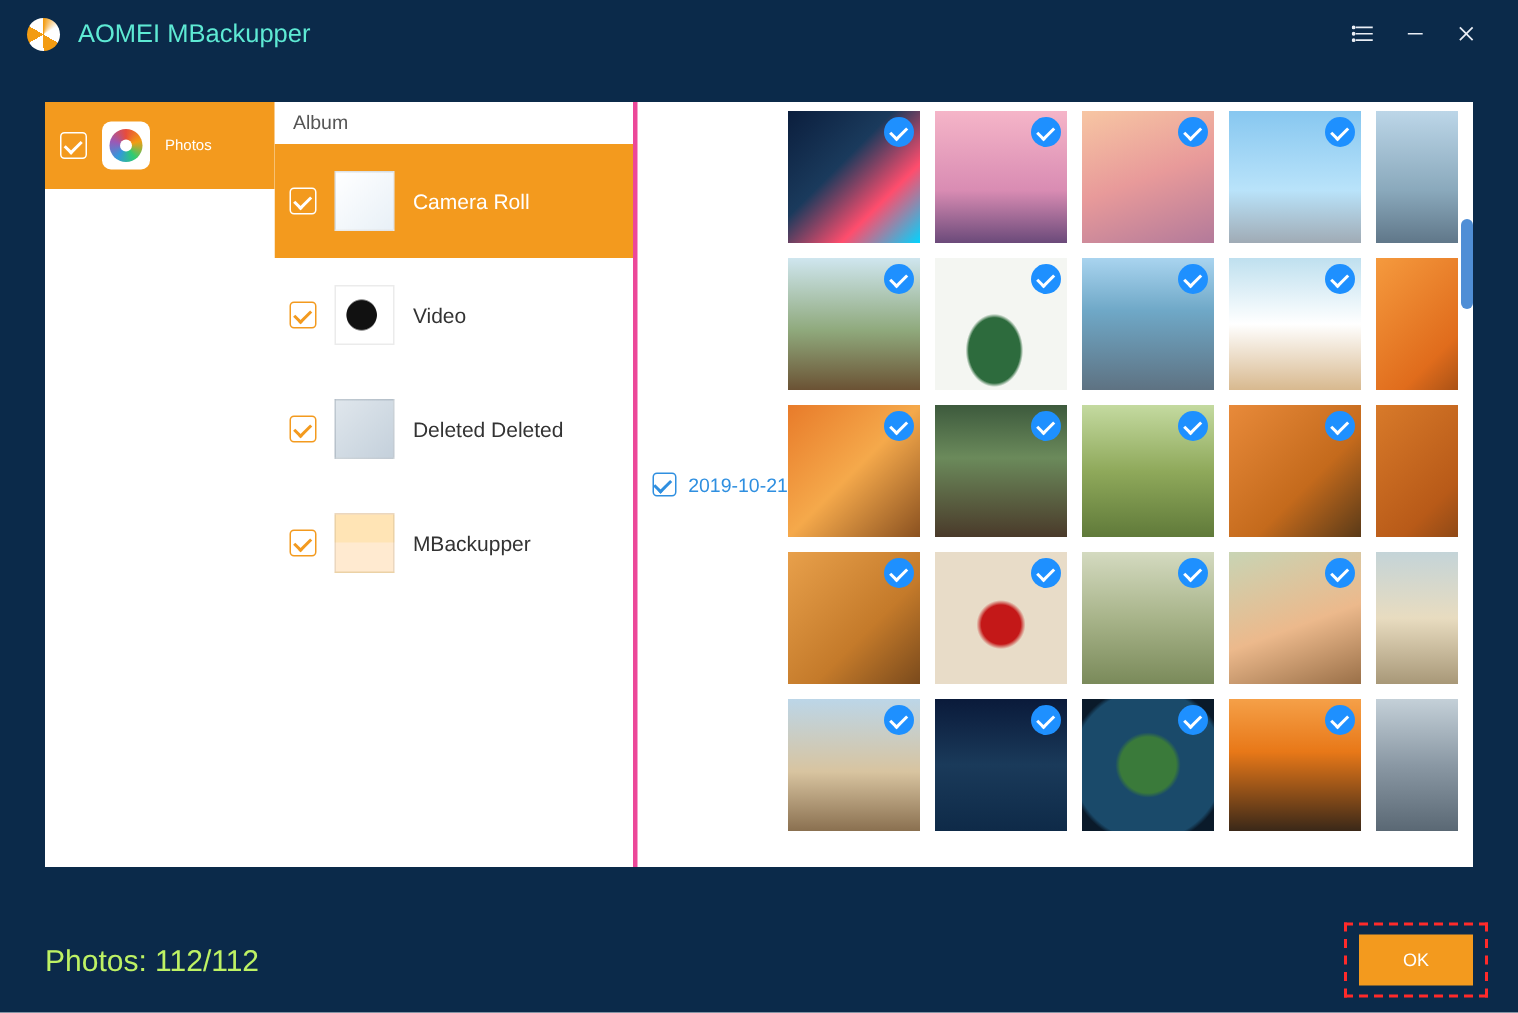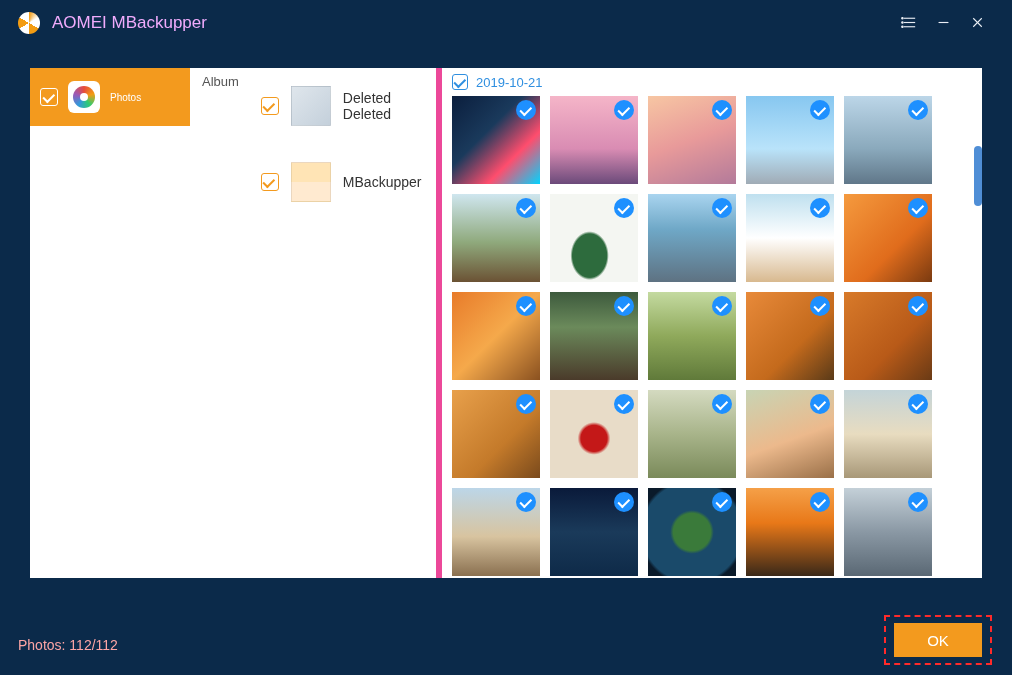--- a/index.html
+++ b/index.html
@@ -1,54 +1,54 @@
 <!DOCTYPE html>
 <html><head>
 <meta charset="utf-8">
 <style>
 *{box-sizing:border-box;margin:0;padding:0;font-family:"Segoe UI",Arial,sans-serif}
 body{background:#0b2a4a;width:1012px;height:675px;overflow:hidden;position:relative}
-.titlebar{height:45px;display:flex;align-items:center;padding:0 18px;color:#f0abfc}
+.titlebar{height:45px;display:flex;align-items:center;padding:0 18px;color:#5eead4}
 .titlebar .logo{width:22px;height:22px;border-radius:50%;background:conic-gradient(#f39c12,#fff 60deg 120deg,#f39c12 120deg 180deg,#fff 180deg 240deg,#f39c12 240deg 300deg,#fff 300deg);margin-right:12px}
 .titlebar .title{font-size:17px;font-weight:400}
 .titlebar .spacer{flex:1}
 .titlebar .tbtn{width:34px;height:34px;display:flex;align-items:center;justify-content:center;color:#eaeef5;cursor:pointer}
 .titlebar .tbtn svg{width:17px;height:17px;stroke:#eaeef5;stroke-width:1.6;fill:none}
 .main{position:absolute;left:30px;top:68px;width:952px;height:510px;background:#fff;display:flex;overflow:hidden}
 .cat{width:160px;background:#fff}
 .cat-item{height:58px;background:#f39a1e;display:flex;align-items:center;gap:10px;padding:12px 10px;color:#fff;font-size:10px;cursor:pointer}
 .chk{width:18px;height:18px;border:1.5px solid currentColor;border-radius:3px;display:inline-flex;align-items:center;justify-content:center;flex-shrink:0}
 .chk::after{content:"";width:9px;height:5px;border-left:2px solid currentColor;border-bottom:2px solid currentColor;transform:rotate(-45deg) translate(0,-1px)}
 .ic-box{width:32px;height:32px;background:#fff;border-radius:6px;display:flex;align-items:center;justify-content:center}
 .ic-box span{width:22px;height:22px;border-radius:50%;background:conic-gradient(#e74c3c,#f39c12,#2ecc71,#3498db,#9b59b6,#e74c3c);display:flex;align-items:center;justify-content:center}
 .ic-box span::after{content:"";width:8px;height:8px;background:#fff;border-radius:50%}
-.albums{width:252px;border-right:6px solid #ec4899;display:flex;}
+.albums{width:252px;border-right:3px solid #ec4899;display:flex;flex-direction:column}
 .album-hdr{height:28px;padding:6px 12px 0;font-size:13px;color:#555}
 .album-list{flex:1;overflow-y:auto}
 .album{height:76px;display:flex;align-items:center;gap:12px;padding:0 10px;cursor:pointer;color:#333;font-size:14px}
 .album.active{background:#f39a1e;color:#fff}
 .album .achk{color:#f39a1e}
 .album.active .achk{color:#fff}
 .athumb{width:40px;height:40px;background:linear-gradient(135deg,#dfe6ec,#c4d0db);border:1px solid rgba(0,0,0,.08);flex-shrink:0}
 .album.active .athumb{background:linear-gradient(135deg,#fff,#e8f0f7)}
 .athumb.video{background:radial-gradient(circle at 45% 50%,#111 0 35%,#fff 37% 100%)}
 .athumb.wall{background:linear-gradient(to bottom,#ffe4b5 50%,#ffead0 50%)}
 .athumb.wond{background:linear-gradient(to bottom,#4a6d8c 60%,#2c3e50 60%)}
 .athumb.qq{background:repeating-linear-gradient(90deg,#e8ddc5 0 4px,#ddd0b5 4px 8px)}
-.grid-wrap{flex:1;display:flex;flex-direction:column;padding:6px 10px 0 10px;position:relative}
+.grid-wrap{flex:1;display:flex;flex-direction:row;padding:6px 10px 0 10px;position:relative}
 .date-row{display:flex;align-items:center;gap:8px;font-size:13px;color:#2f8fe0;margin-bottom:6px}
 .date-row .chk{color:#2f8fe0;width:16px;height:16px}
 .grid{flex:1;overflow-y:auto;display:grid;grid-template-columns:repeat(5,88px);gap:10px;align-content:start}
 .ph{width:88px;height:88px;position:relative;cursor:pointer}
 .ph .tick{position:absolute;top:4px;right:4px;width:20px;height:20px;border-radius:50%;background:#1e90ff;display:flex;align-items:center;justify-content:center}
 .ph .tick::after{content:"";width:9px;height:5px;border-left:2px solid #fff;border-bottom:2px solid #fff;transform:rotate(-45deg) translate(0,-1px)}
 .scroll-ind{position:absolute;right:0;top:78px;width:8px;height:60px;background:#4f8ed6;border-radius:4px}
-.footer{position:absolute;left:18px;bottom:22px;color:#fca5a5;font-size:14px}
+.footer{position:absolute;left:30px;bottom:22px;color:#bef264;font-size:20px}
 .ok-wrap{position:absolute;right:20px;bottom:10px;border:2px dashed #ff2a2a;padding:6px 8px}
-.ok{width:88px;height:34px;background:#f39a1e;color:#fff;font-size:15px;display:flex;align-items:center;justify-content:center;cursor:pointer;border:none}
+.ok{width:76px;height:34px;background:#f39a1e;color:#fff;font-size:12px;display:flex;align-items:center;justify-content:center;cursor:pointer;border:none}
 </style>
 </head>
 <body>
 
 <div class="titlebar">
   <div class="logo"></div>
   <div class="title">AOMEI MBackupper</div>
   <div class="spacer"></div>
   <div class="tbtn">
       <svg viewBox="0 0 24 24">
@@ -80,20 +80,30 @@
       <span class="ic-box">
           <span></span>
         </span>
       <span>Photos</span>
     </div>
   </div>
 
   <div class="albums">
     <div class="album-hdr">Album</div>
     <div class="album-list" id="album-list">
+        <div class="album active">
+          <span class="chk achk"></span>
+          <span class="athumb default"></span>
+          <span>Camera Roll</span>
+        </div>
+        <div class="album">
+          <span class="chk achk"></span>
+          <span class="athumb video"></span>
+          <span>Video</span>
+        </div>
         <div class="album">
           <span class="chk achk"></span>
           <span class="athumb default"></span>
           <span>Deleted Deleted</span>
         </div>
         <div class="album">
           <span class="chk achk"></span>
           <span class="athumb wall"></span>
           <span>MBackupper</span>
         </div>

